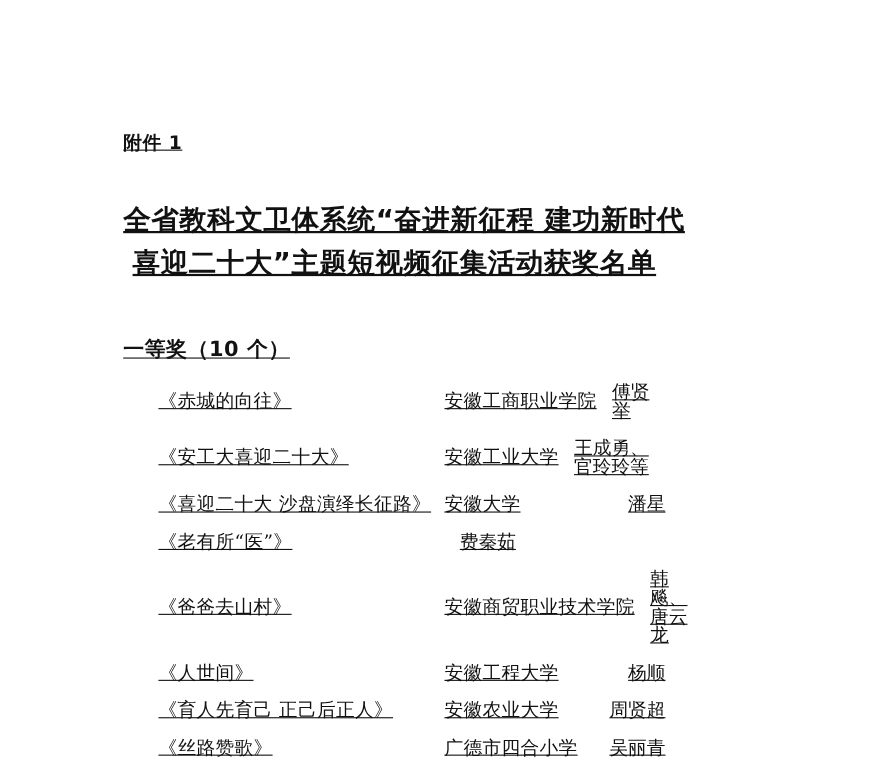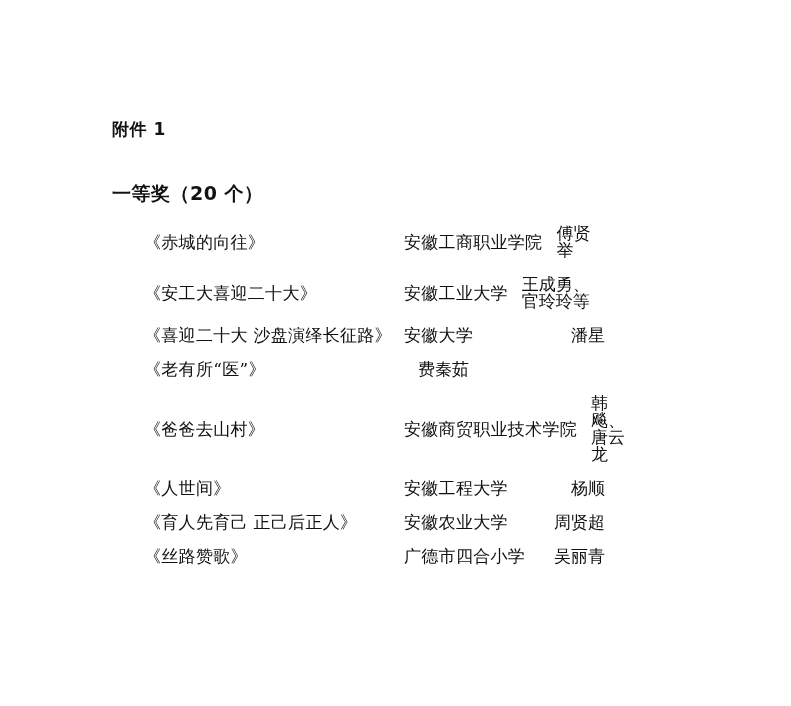--- a/index.html
+++ b/index.html
@@ -13,20 +13,21 @@
     font-family: "DejaVu Serif", "Liberation Serif", serif;
     color: #111111;
     overflow: hidden;
   }
   .page {
     position: relative;
     width: 705px;
     height: 706px;
     box-sizing: border-box;
     padding: 118px 100px 12px 112px;
+    text-decoration: underline;
   }
   .attachment-label {
     font-family: "DejaVu Sans", "Liberation Sans", sans-serif;
     font-size: 17px;
     font-weight: bold;
     letter-spacing: 0.5px;
     color: #121212;
     margin: 0 0 40px 0;
   }
   .doc-title {
@@ -79,22 +80,26 @@
     padding-left: 14px;
   }
 </style>
 </head>
 <body>
 
 <div class="page">
 
   <div class="attachment-label">附件 1</div>
 
+  <h1 class="doc-title">
+    <span class="title-line">全省教科文卫体系统“奋进新征程 建功新时代</span>
+    <span class="title-line">喜迎二十大”主题短视频征集活动获奖名单</span>
+  </h1>
 
-  <div class="section-heading">一等奖（20 个）</div>
+  <div class="section-heading">一等奖（10 个）</div>
 
   <ul class="award-list">
     <li class="award-row">
       <span class="award-title">《赤城的向往》</span>
       <span class="award-org">安徽工商职业学院</span>
       <span class="award-names">傅贤举</span>
     </li>
     <li class="award-row">
       <span class="award-title">《安工大喜迎二十大》</span>
       <span class="award-org">安徽工业大学</span>

